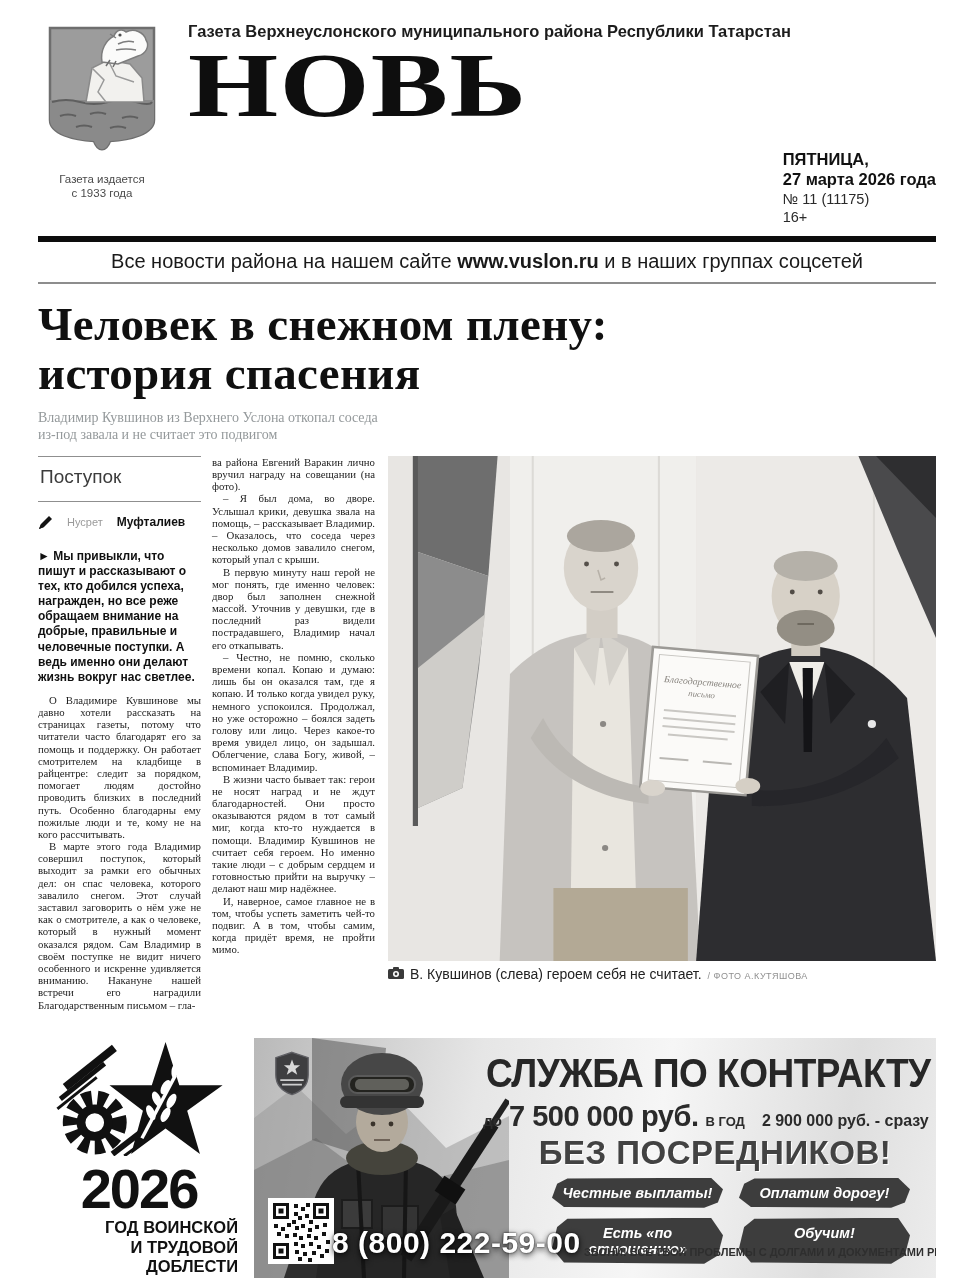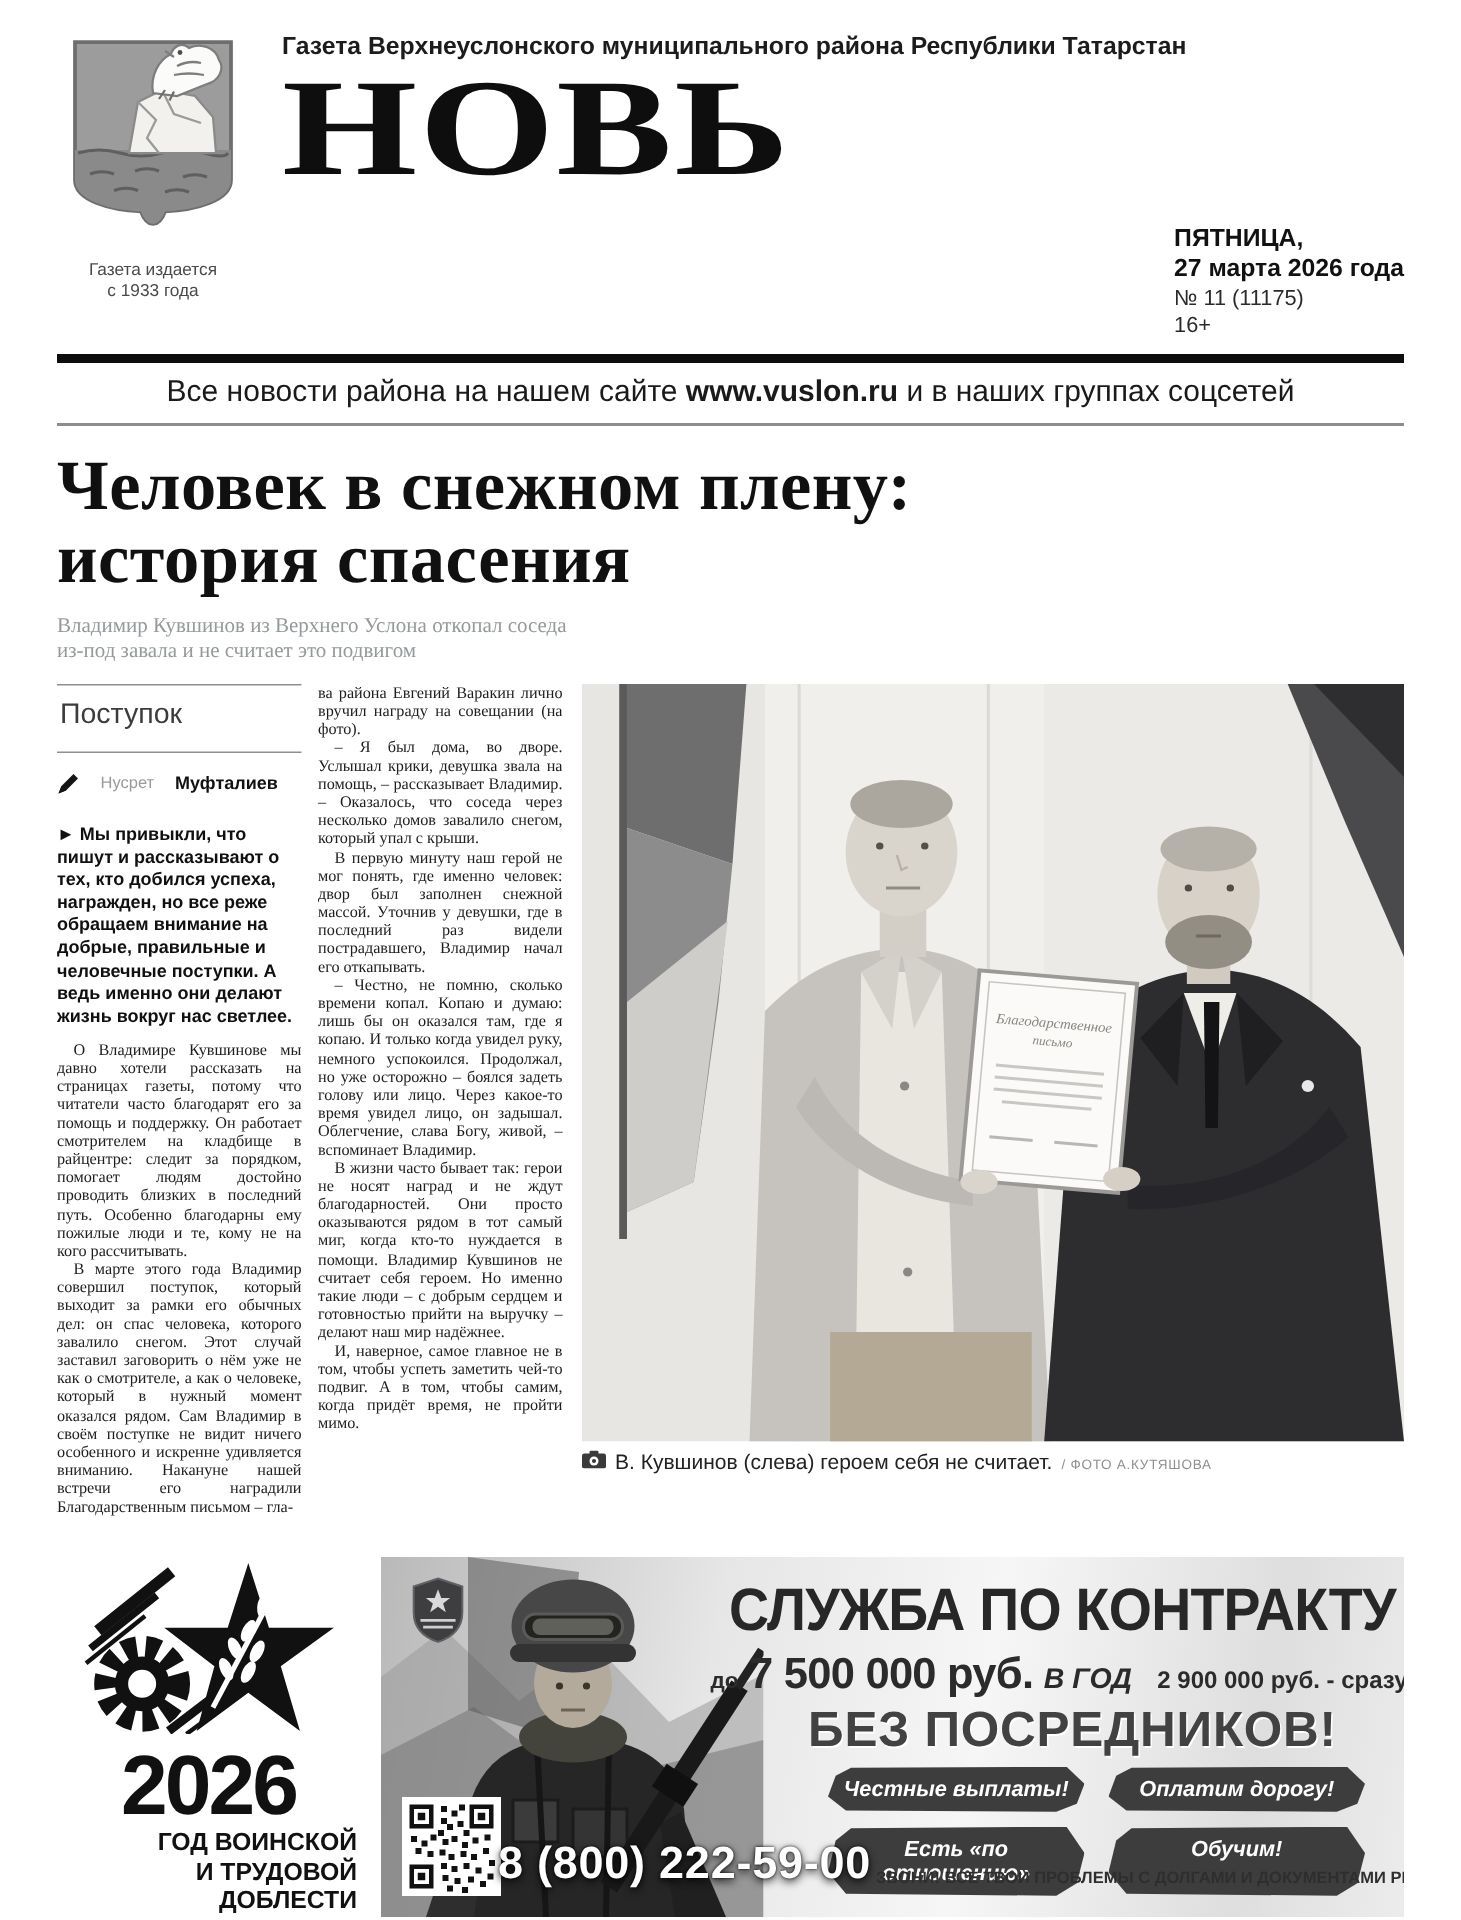--- a/index.html
+++ b/index.html
@@ -50,21 +50,21 @@
   .yb-year{font-size:56px;font-weight:800;letter-spacing:-2px;line-height:.95;margin-top:2px;}
   .yb-title{font-size:16.5px;font-weight:800;text-align:right;line-height:1.18;margin-top:3px;padding-right:2px;}
   .ad{flex:1;position:relative;overflow:hidden;
       background:linear-gradient(100deg,#b9b9b9 0%,#e6e6e6 32%,#f6f6f6 58%,#dedede 84%,#ececec 100%);}
   .ad-title{position:absolute;top:15px;left:232px;right:10px;text-align:center;
             font-size:37px;font-weight:900;color:#272727;letter-spacing:-.5px;transform:scaleY(1.08);white-space:nowrap;}
   .ad-money{position:absolute;top:62px;left:232px;right:10px;display:flex;justify-content:center;
             align-items:baseline;gap:7px;white-space:nowrap;color:#2b2b2b;}
   .ad-money .m-pre{font-size:15px;font-weight:800;}
   .ad-money .m-amount{font-size:29px;font-weight:900;letter-spacing:-.5px;}
-  .ad-money .m-period{font-size:19px;font-weight:800;text-transform:uppercase;font-style:italic;}
+  .ad-money .m-period{font-size:13px;font-weight:800;text-transform:uppercase;}
   .ad-money .m-bonus{font-size:16px;font-weight:800;margin-left:10px;}
   .ad-slogan{position:absolute;top:96px;left:250px;right:10px;text-align:center;
              font-size:33px;font-weight:900;color:#424242;letter-spacing:.5px;
              text-shadow:1px 1px 0 #fff;white-space:nowrap;}
   .ad-buttons{position:absolute;top:140px;left:298px;right:26px;display:grid;
               grid-template-columns:1fr 1fr;gap:10px 16px;}
   .ad-btn{background:#3d3d3d;color:#fff;font-size:14.5px;font-weight:bold;font-style:italic;
           text-align:center;padding:7px 4px;
           clip-path:polygon(3% 20%,9% 2%,93% 0%,100% 38%,97% 82%,89% 100%,7% 97%,0% 66%);}
   .ad-call{position:absolute;left:330px;right:10px;bottom:20px;font-size:11px;font-weight:700;color:#2e2e2e;white-space:nowrap;}

